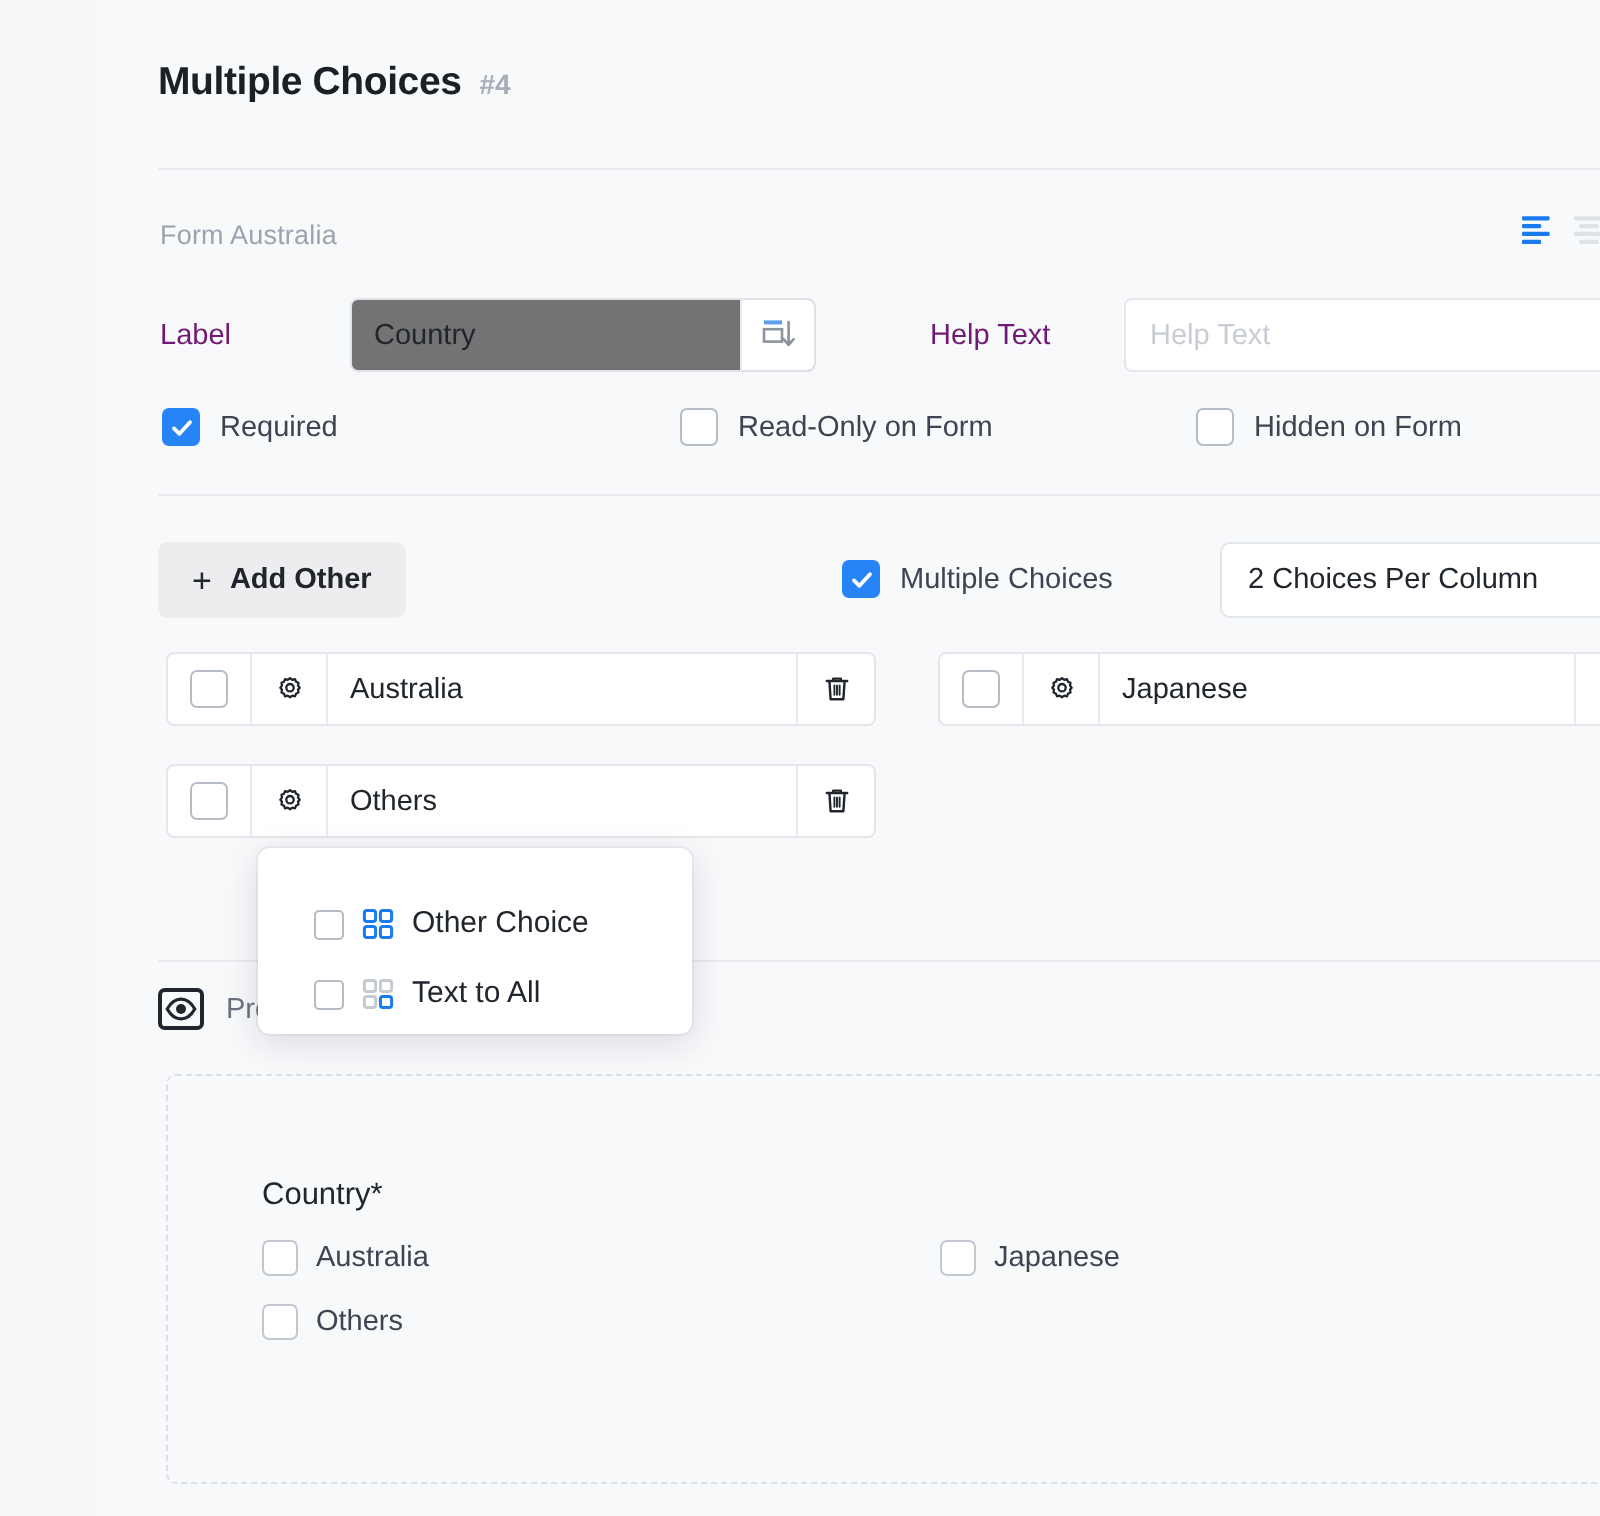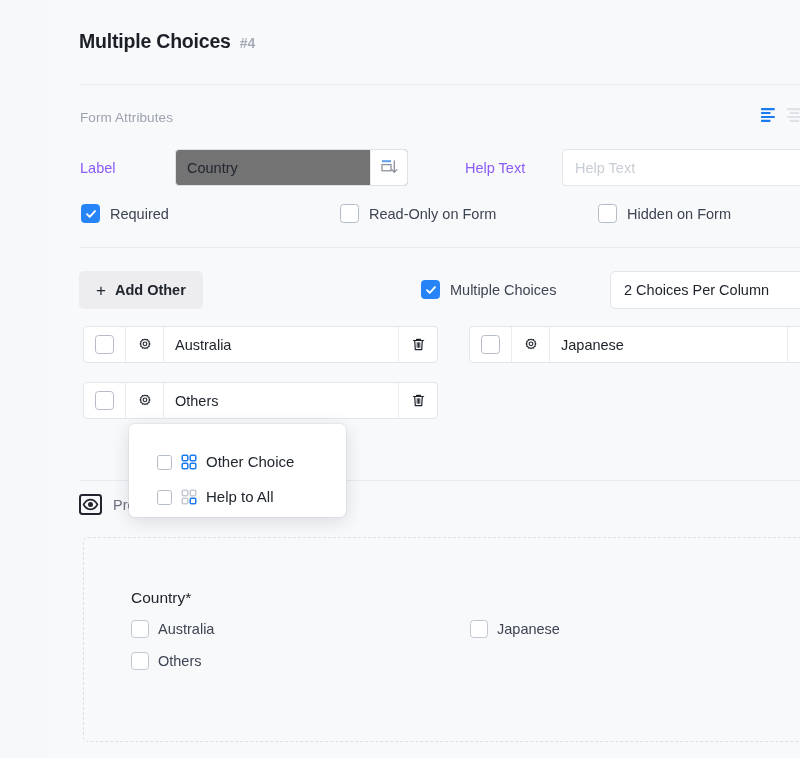--- a/index.html
+++ b/index.html
@@ -54,21 +54,21 @@
     font-size: 13.5px; color: #9ca3af; letter-spacing: 0.1px;
   }
   .align-group {
     position: absolute; right: 18px; top: 107px;
     display: flex; gap: 9px; align-items: center;
   }
   .align-btn { width: 17px; height: 17px; cursor: pointer; display:block; }
 
   
   .label-text {
-    position: absolute; font-size: 14.5px; color: #8b5cf6;
+    position: absolute; font-size: 14.5px; color: #701a75;
   }
   #lbl-label { left: 32px; top: 160px; }
   #lbl-help  { left: 417px; top: 160px; }
 
   .input-group {
     position: absolute; left: 127px; top: 149px;
     display: flex; height: 37px;
     border: 1px solid #dfe3e8; border-radius: 4px;
     background: #737373; overflow: hidden;
   }
@@ -226,21 +226,21 @@
       <span class="title-num">#4</span>
     </div>
     <div class="close-btn">
       <svg width="19" height="19" viewBox="0 0 19 19">
         <path d="M3.2 3.2 L15.8 15.8 M15.8 3.2 L3.2 15.8" stroke="#16191f" stroke-width="1.9" stroke-linecap="round"></path>
       </svg>
     </div>
   </div>
   <div class="divider top"></div>
 
-  <div class="section-label">Form Attributes</div>
+  <div class="section-label">Form Australia</div>
 
   <div class="align-group">
     <svg class="align-btn" viewBox="0 0 16 16">
       <rect x="0" y="1" width="13" height="2" rx="0.6" fill="#1a7af0"></rect>
       <rect x="0" y="4.7" width="9" height="2" rx="0.6" fill="#1a7af0"></rect>
       <rect x="0" y="8.4" width="13" height="2" rx="0.6" fill="#1a7af0"></rect>
       <rect x="0" y="12.1" width="9" height="2" rx="0.6" fill="#1a7af0"></rect>
     </svg>
     <svg class="align-btn" viewBox="0 0 16 16">
       <rect x="0" y="1" width="14" height="2" rx="0.6" fill="#dfe2e7"></rect>
@@ -423,17 +423,17 @@
       <span class="pi-text">Other Choice</span>
     </div>
     <div class="popup-item">
       <span class="cbox-xs"></span>
       <svg width="16" height="16" viewBox="0 0 16 16">
         <rect x="1.2" y="1.2" width="5.6" height="5.6" rx="1.3" fill="none" stroke="#c5cad2" stroke-width="1.5"></rect>
         <rect x="9.2" y="1.2" width="5.6" height="5.6" rx="1.3" fill="none" stroke="#c5cad2" stroke-width="1.5"></rect>
         <rect x="1.2" y="9.2" width="5.6" height="5.6" rx="1.3" fill="none" stroke="#c5cad2" stroke-width="1.5"></rect>
         <rect x="9.2" y="9.2" width="5.6" height="5.6" rx="1.3" fill="none" stroke="#1a7af0" stroke-width="1.5"></rect>
       </svg>
-      <span class="pi-text">Help to All</span>
+      <span class="pi-text">Text to All</span>
     </div>
   </div>
 
 </div>
 
 </body></html>

